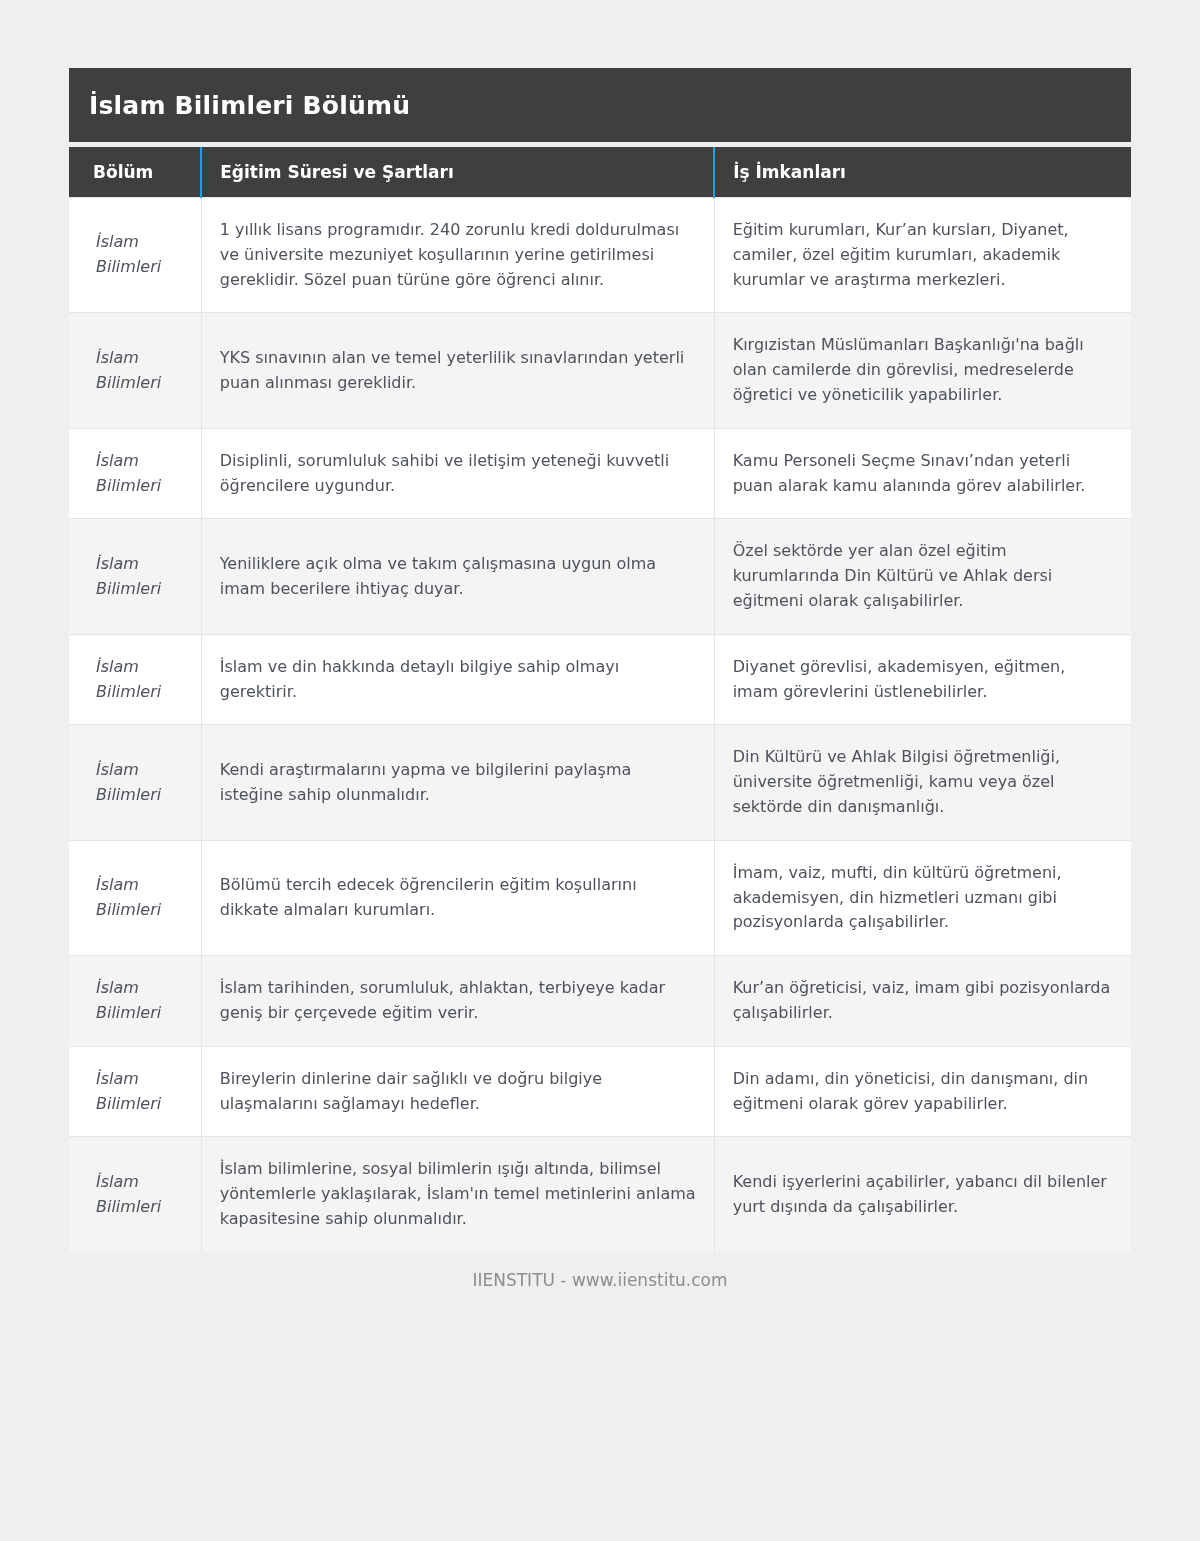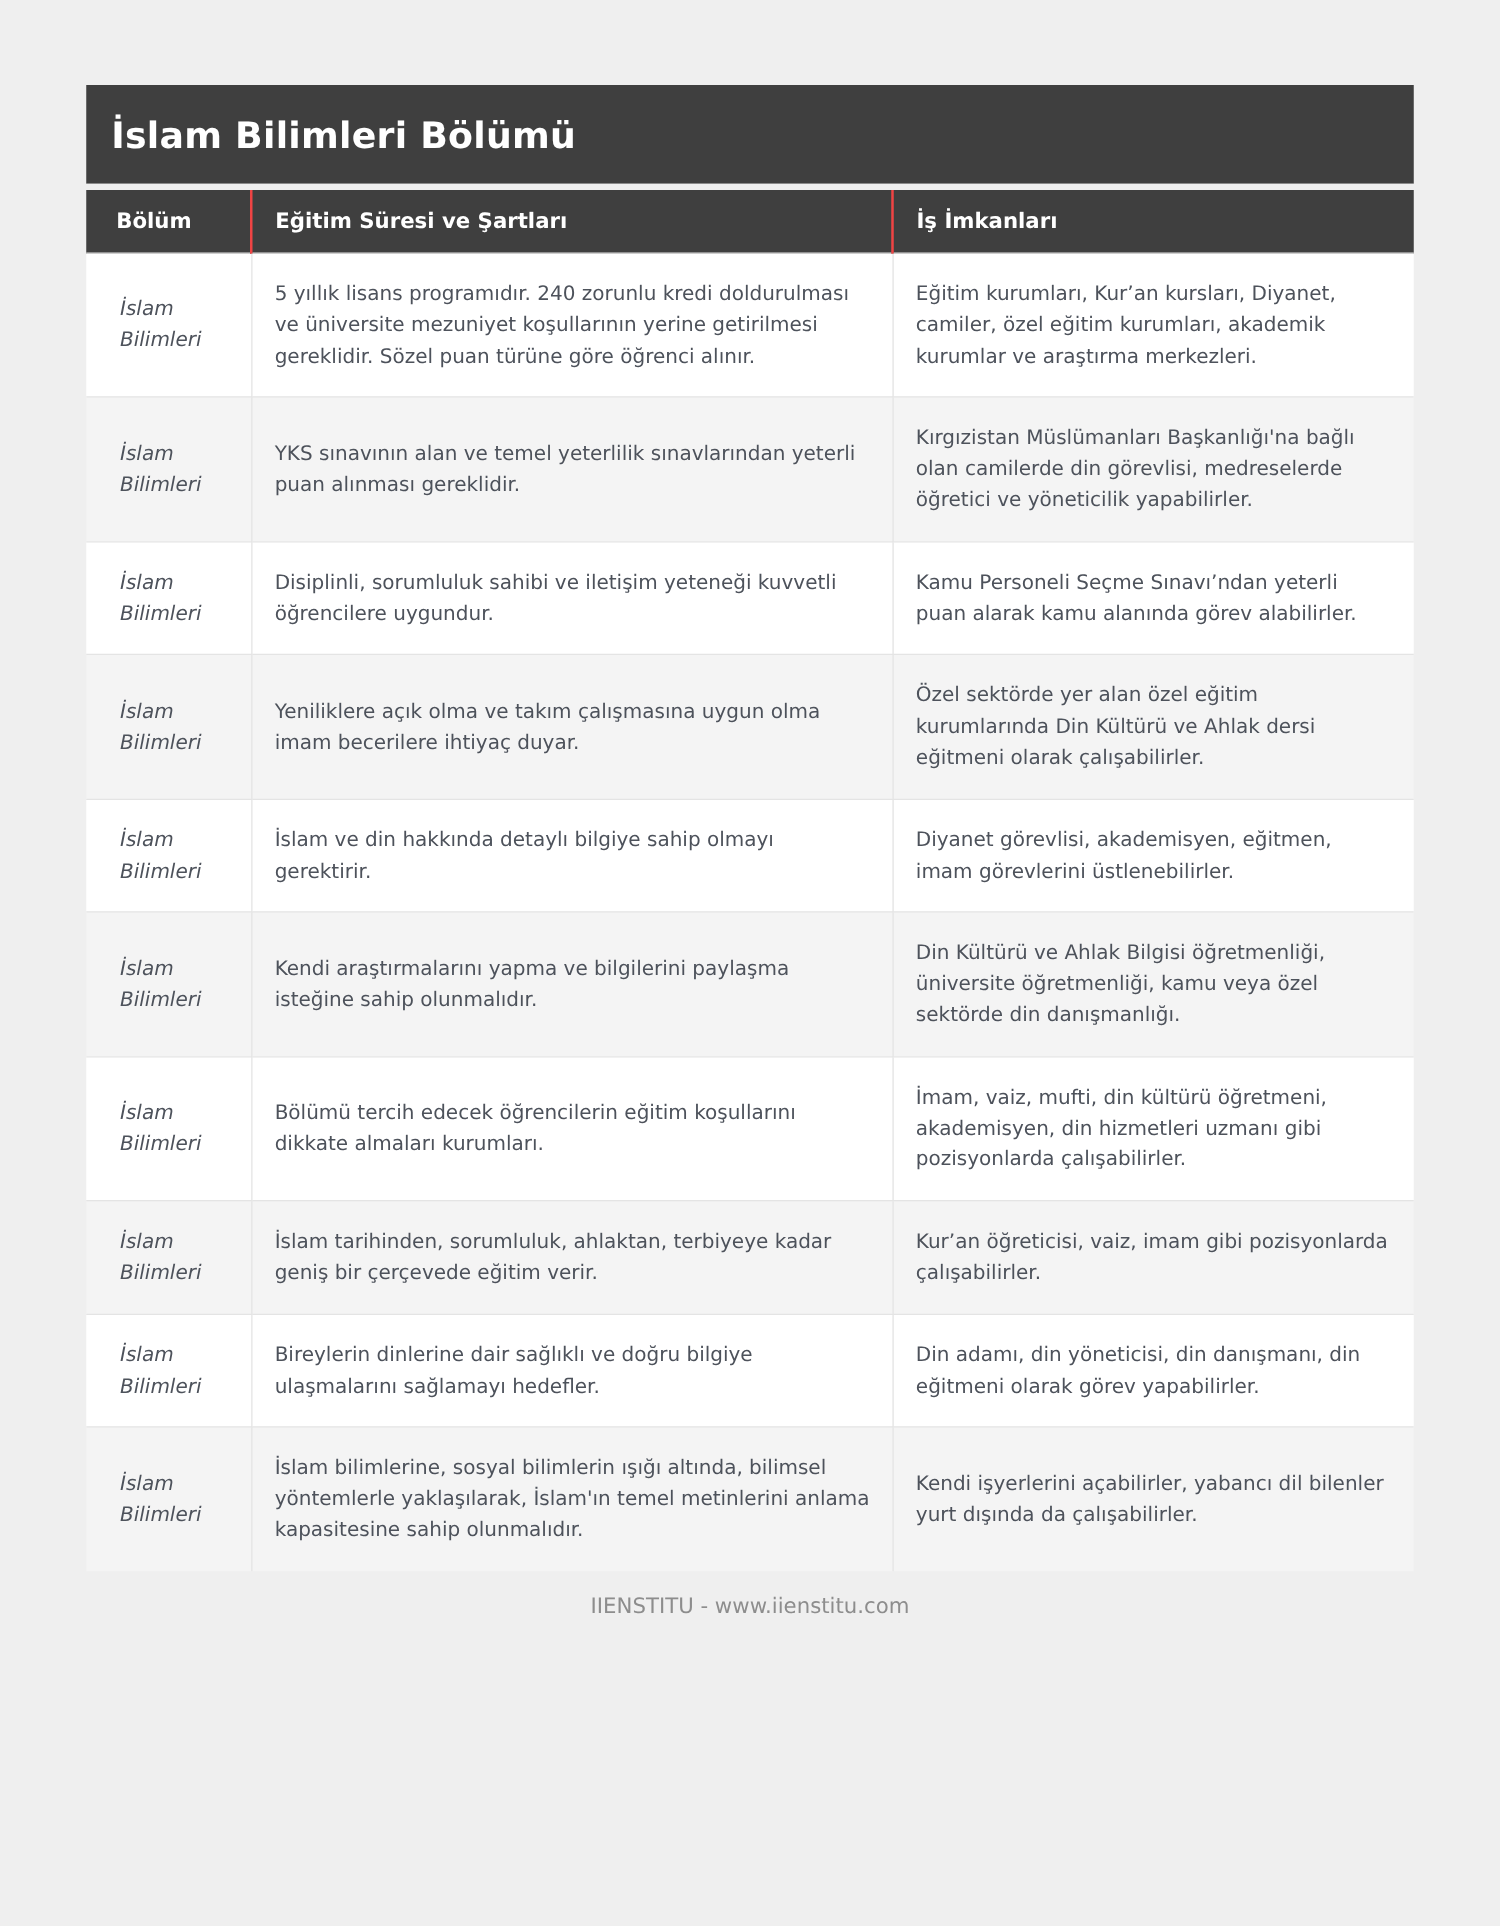--- a/index.html
+++ b/index.html
@@ -16,21 +16,21 @@
     box-sizing: border-box;
     padding-top: 68px;
   }
   .table-wrap {
     width: 1062px;
     margin: 0 auto;
   }
   .title-band {
     background: #3f3f3f;
     color: #ffffff;
-    font-size: 29px;
+    font-size: 25px;
     font-weight: bold;
     padding: 23px 20px 22px 20px;
     letter-spacing: 0.2px;
   }
   .gap {
     height: 5px;
     background: #efefef;
   }
   table.dept-table {
     width: 100%;
@@ -40,21 +40,21 @@
   table.dept-table col.c1 { width: 12.45%; }
   table.dept-table col.c2 { width: 48.30%; }
   table.dept-table col.c3 { width: 39.25%; }
   table.dept-table thead th {
     background: #3f3f3f;
     color: #ffffff;
     font-size: 17px;
     font-weight: bold;
     text-align: left;
     padding: 15px 18px;
-    border-left: 2px solid #ef4444;
+    border-left: 2px solid #0ea5e9;
   }
   table.dept-table thead th:first-child {
     border-left: none;
     padding-left: 24px;
   }
   table.dept-table tbody td {
     border: 1px solid #e4e4e4;
     color: #4d525b;
     font-size: 16px;
     line-height: 1.55;
@@ -98,21 +98,21 @@
       <thead>
         <tr>
           <th>Bölüm</th>
           <th>Eğitim Süresi ve Şartları</th>
           <th>İş İmkanları</th>
         </tr>
       </thead>
       <tbody>
         <tr>
           <td class="cell-bolum">İslam Bilimleri</td>
-          <td>5 yıllık lisans programıdır. 240 zorunlu kredi doldurulması ve üniversite mezuniyet koşullarının yerine getirilmesi gereklidir. Sözel puan türüne göre öğrenci alınır.</td>
+          <td>1 yıllık lisans programıdır. 240 zorunlu kredi doldurulması ve üniversite mezuniyet koşullarının yerine getirilmesi gereklidir. Sözel puan türüne göre öğrenci alınır.</td>
           <td>Eğitim kurumları, Kur’an kursları, Diyanet, camiler, özel eğitim kurumları, akademik kurumlar ve araştırma merkezleri.</td>
         </tr>
         <tr>
           <td class="cell-bolum">İslam Bilimleri</td>
           <td>YKS sınavının alan ve temel yeterlilik sınavlarından yeterli puan alınması gereklidir.</td>
           <td>Kırgızistan Müslümanları Başkanlığı'na bağlı olan camilerde din görevlisi, medreselerde öğretici ve yöneticilik yapabilirler.</td>
         </tr>
         <tr>
           <td class="cell-bolum">İslam Bilimleri</td>
           <td>Disiplinli, sorumluluk sahibi ve iletişim yeteneği kuvvetli öğrencilere uygundur.</td>

